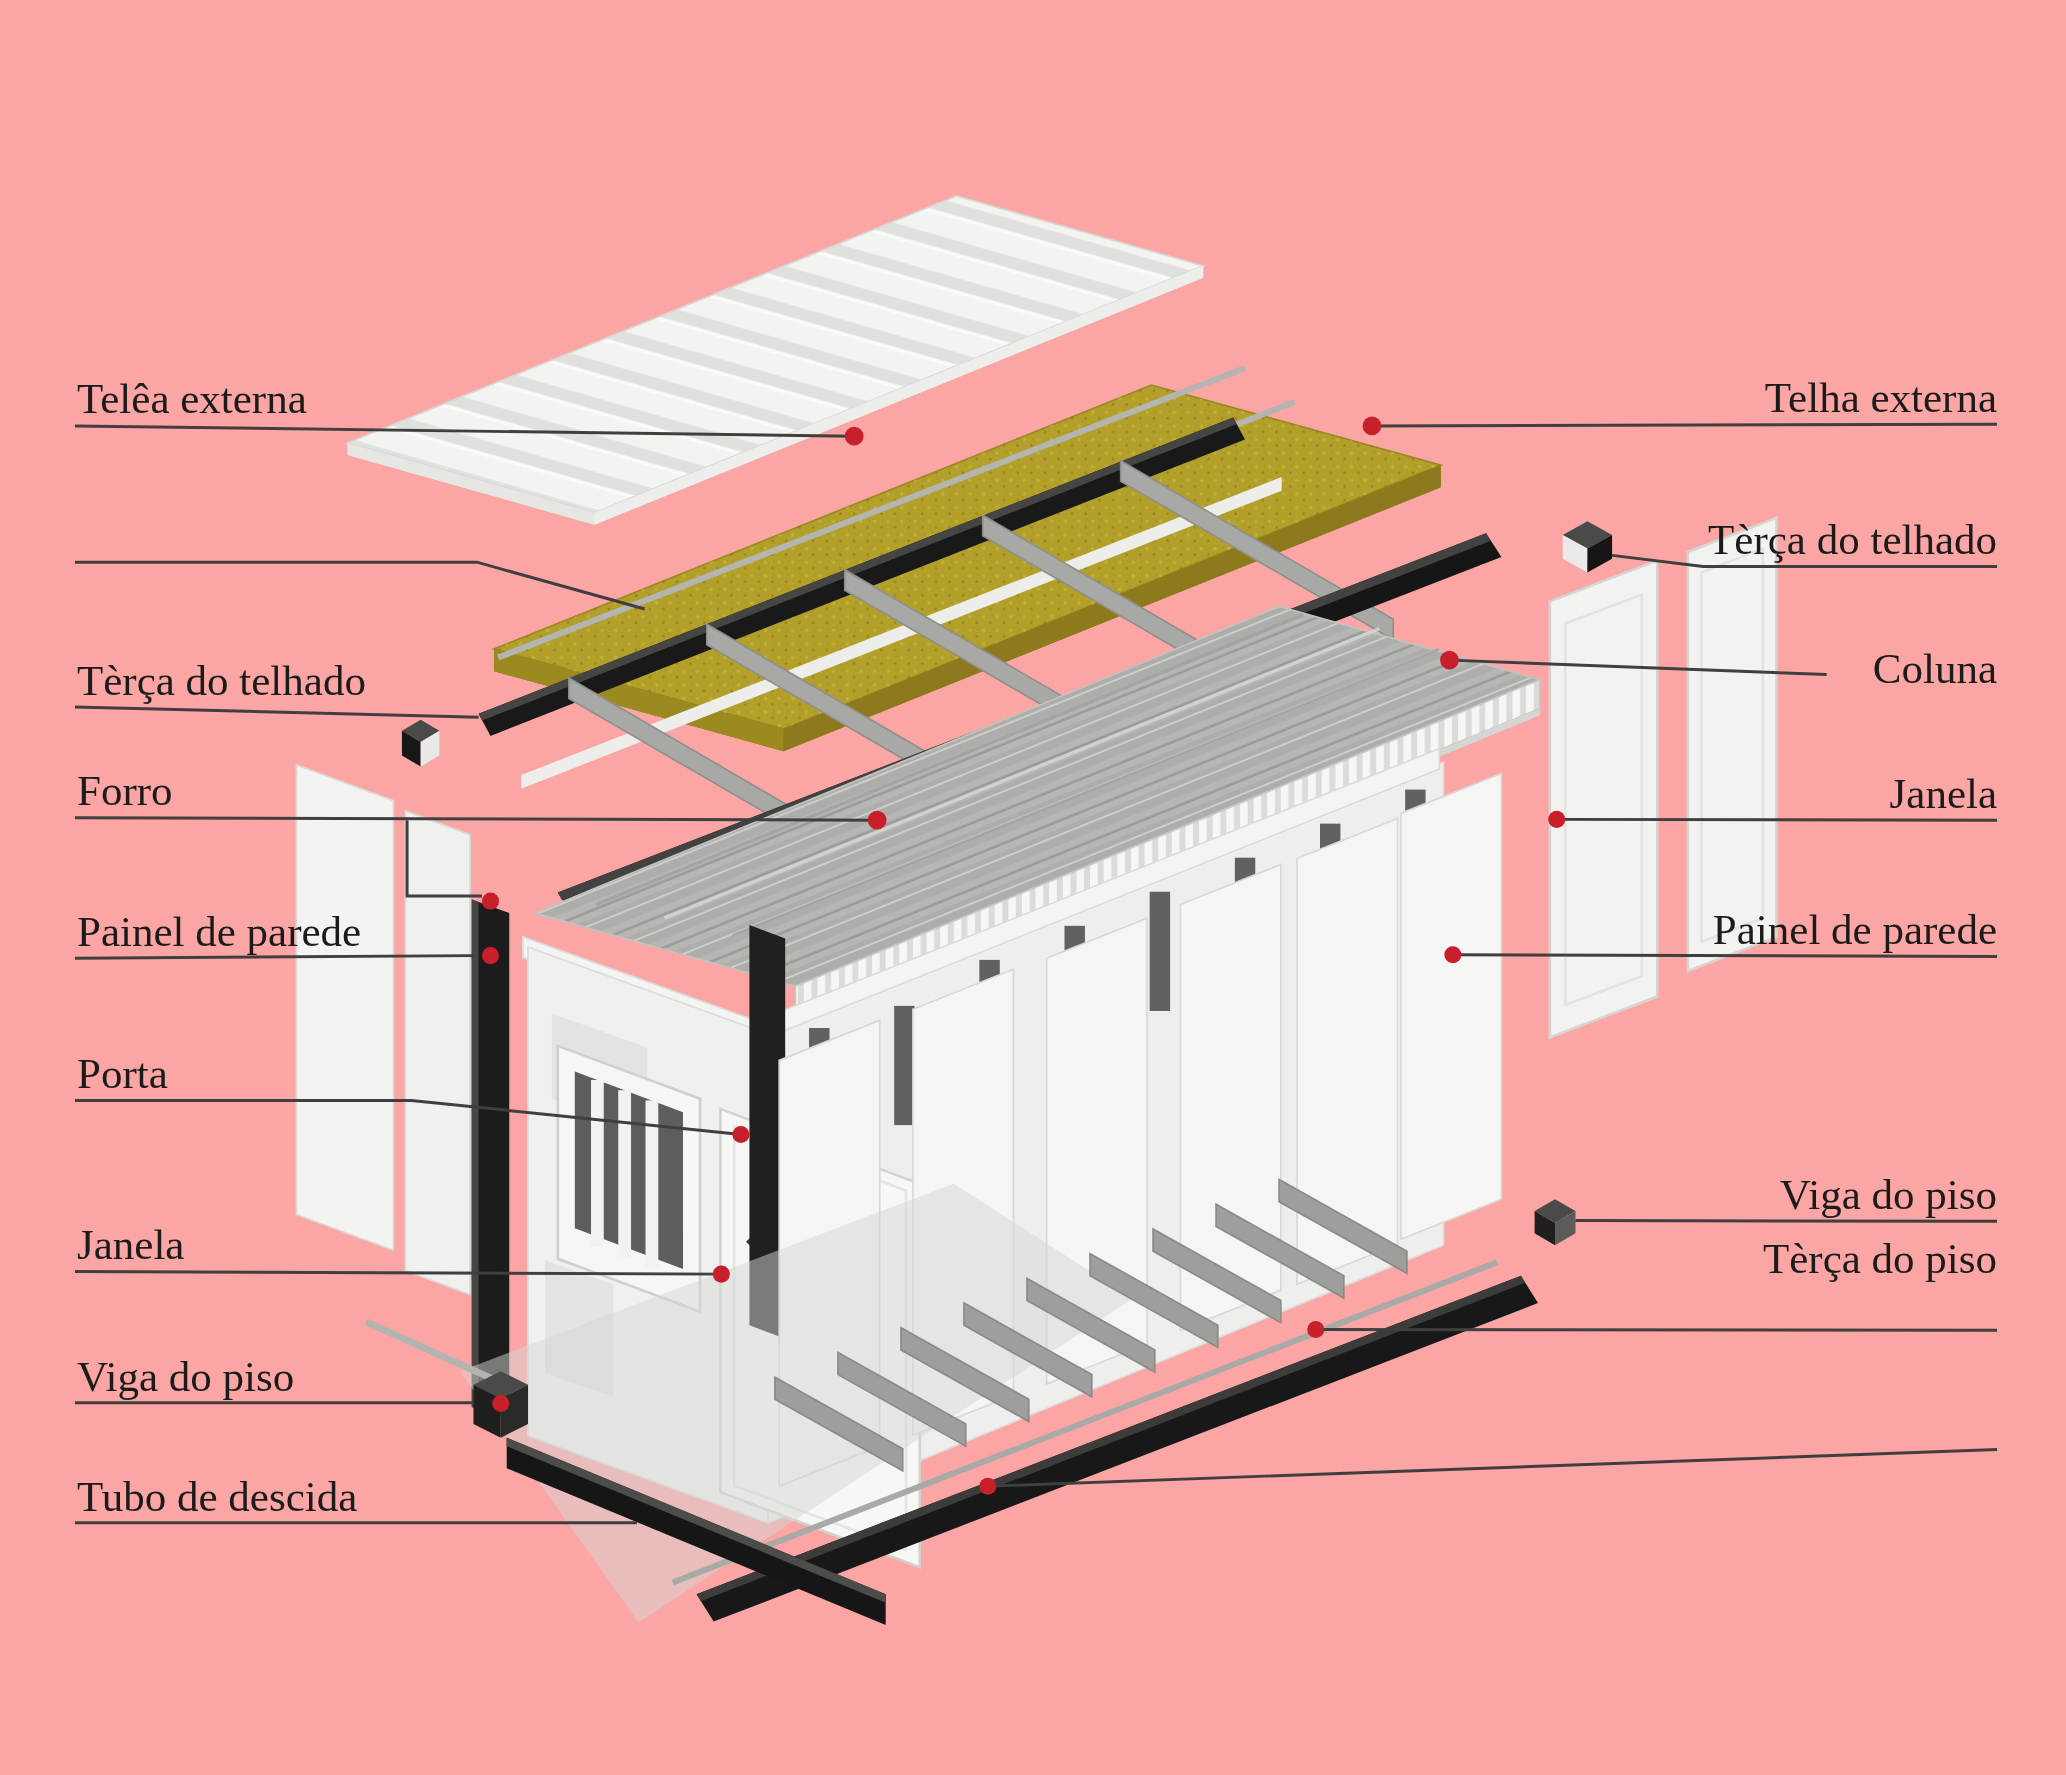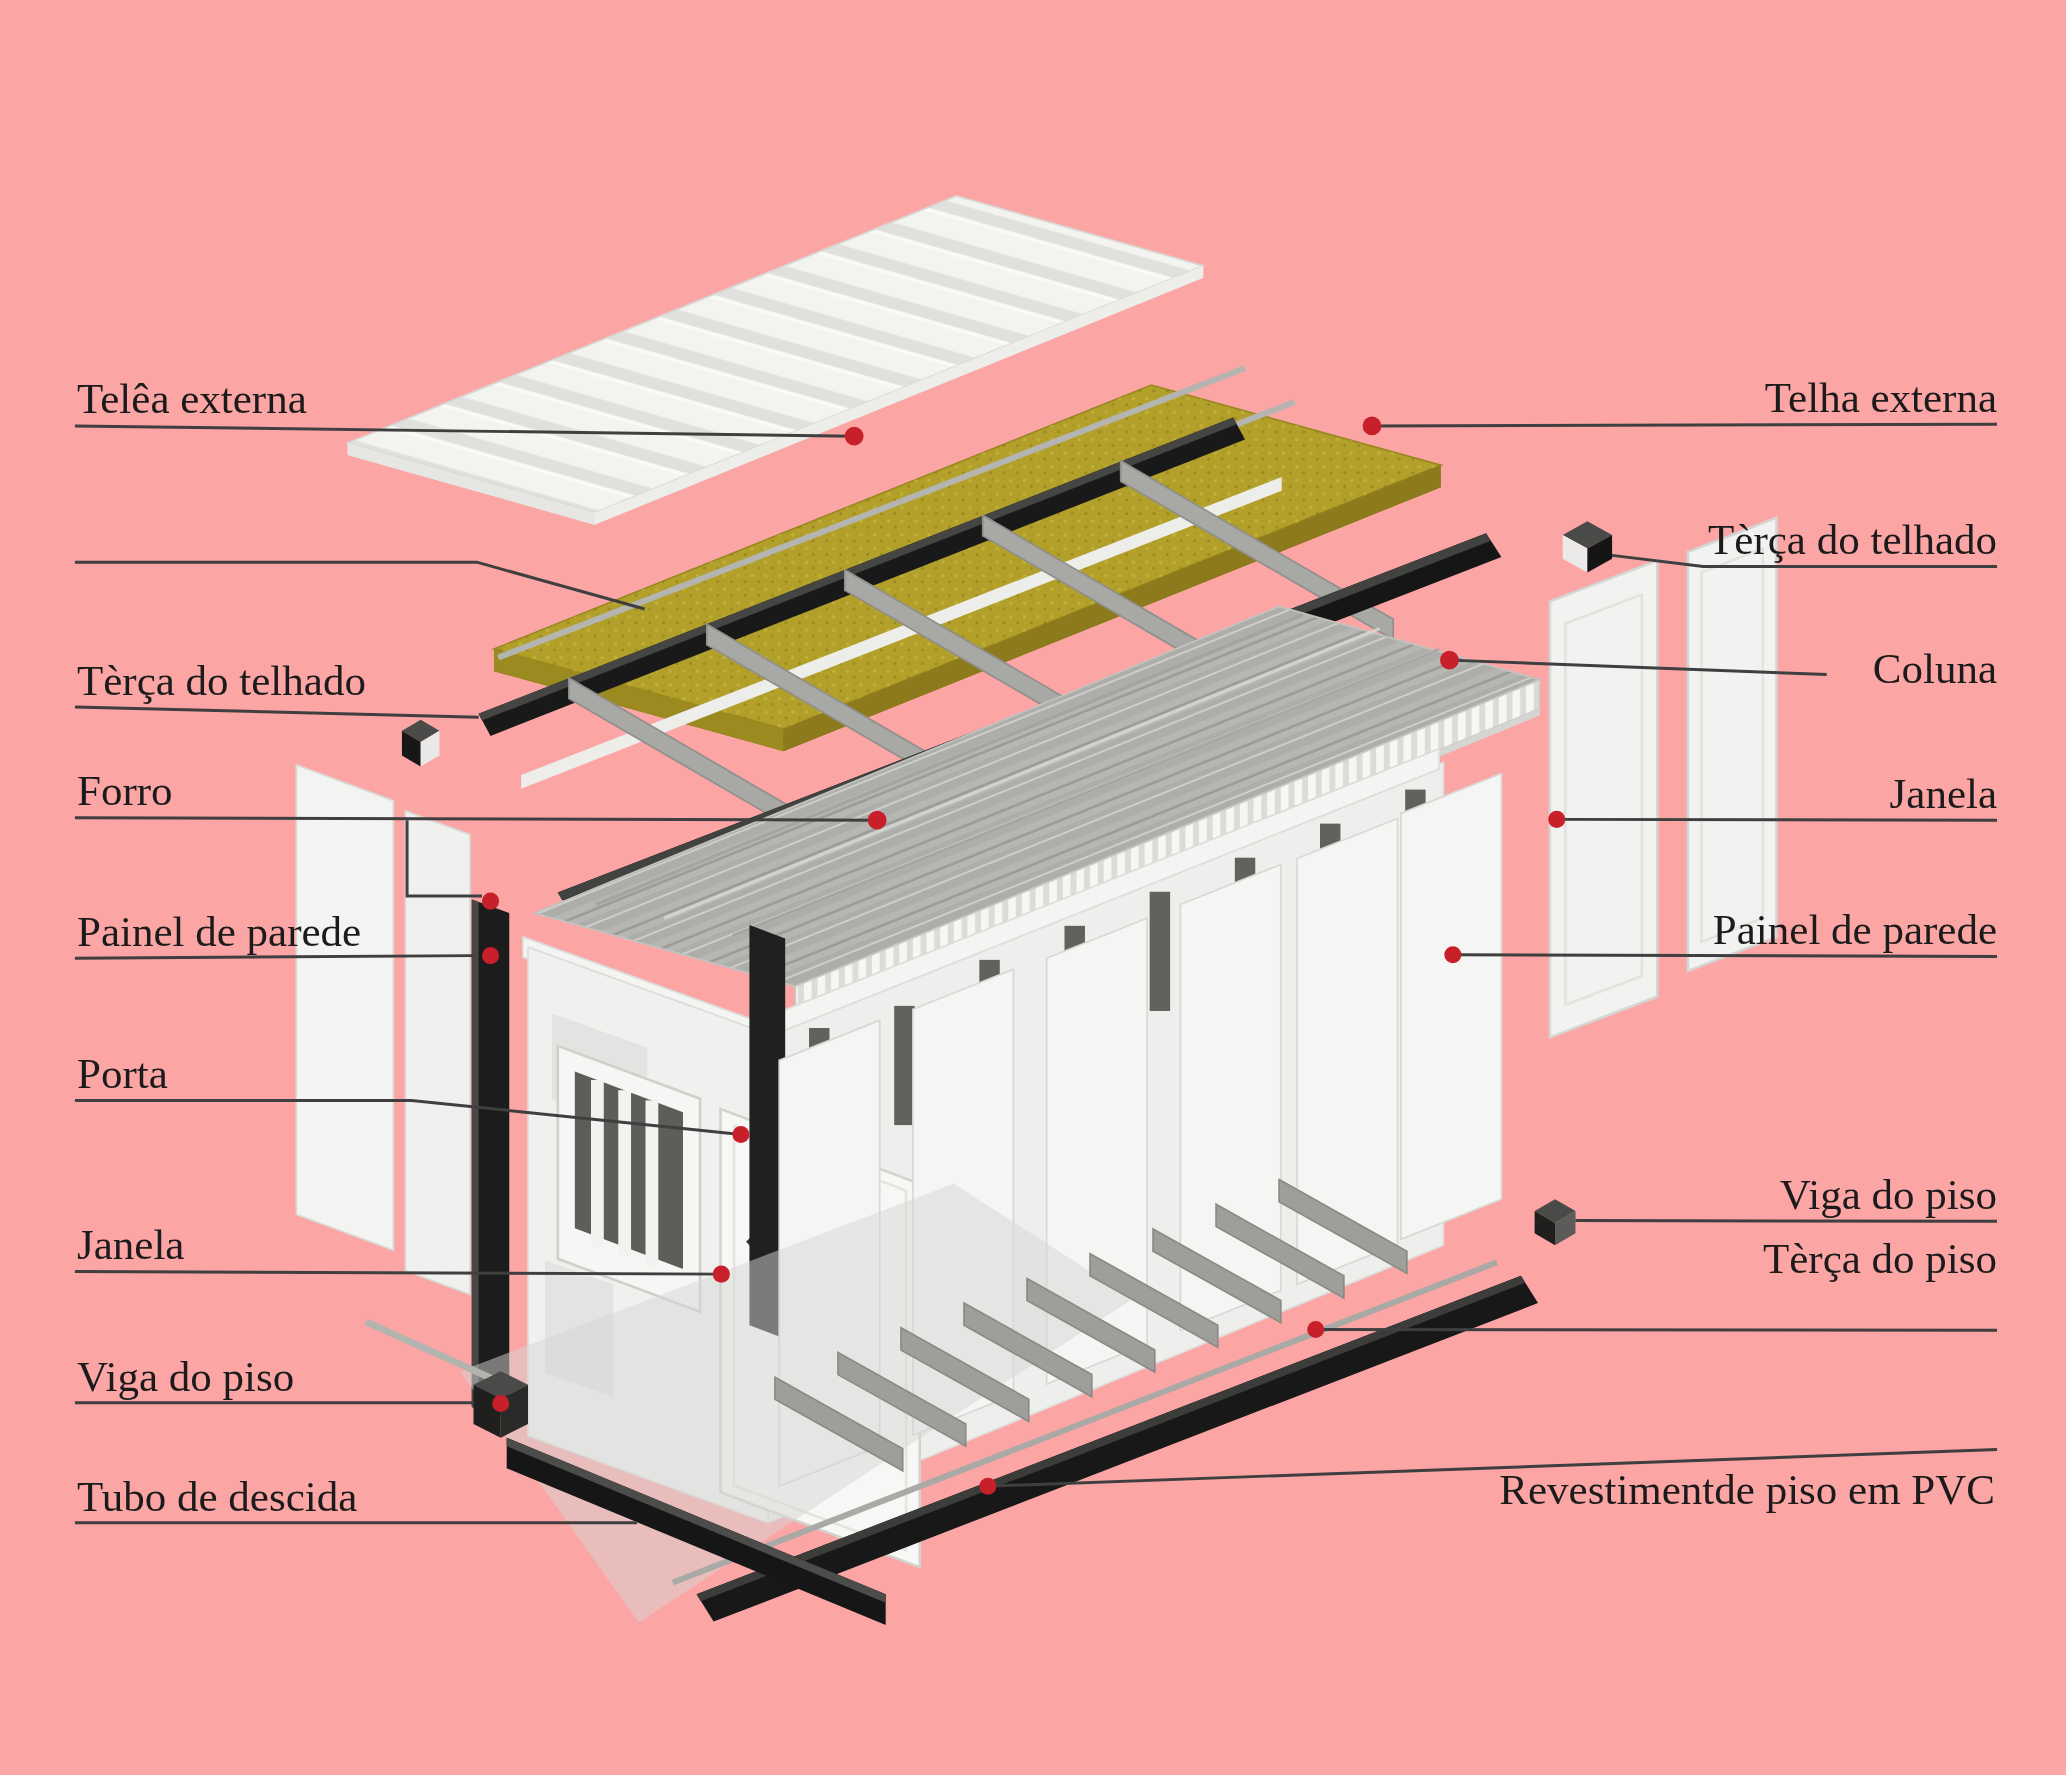--- a/index.html
+++ b/index.html
@@ -255,16 +255,15 @@
   <div class="label" style="left:77px;top:1354px">Viga do piso</div>
   <div class="label" style="left:77px;top:1474px">Tubo de descida</div>
 
   <div class="label right" style="right:69px;top:375px">Telha externa</div>
   <div class="label right" style="right:69px;top:517px">Tèrça do telhado</div>
   <div class="label right" style="right:69px;top:646px">Coluna</div>
   <div class="label right" style="right:69px;top:771px">Janela</div>
   <div class="label right" style="right:69px;top:907px">Painel de parede</div>
   <div class="label right" style="right:69px;top:1172px">Viga do piso</div>
   <div class="label right" style="right:69px;top:1236px">Tèrça do piso</div>
-  <div class="label right" style="right:71px;top:1467px">Revestimentde piso em PVC</div>
 
 </div>
 
 
 </body></html>

